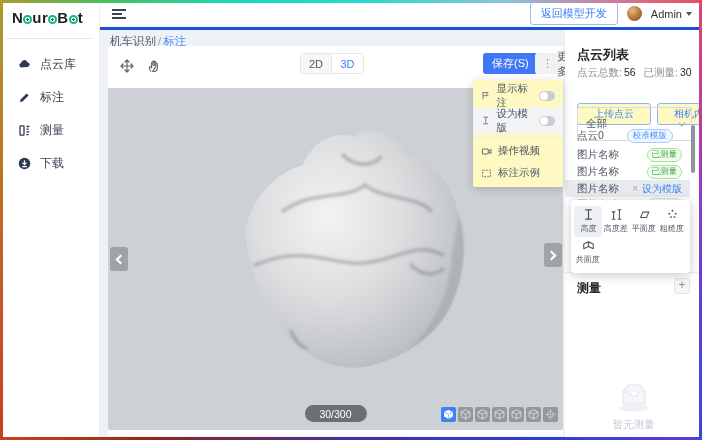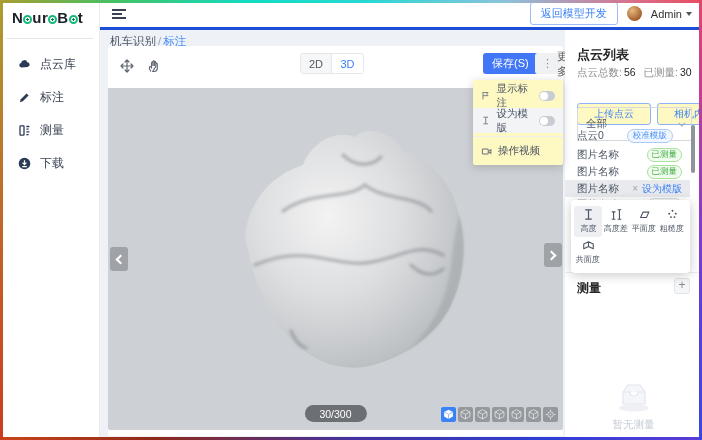--- a/index.html
+++ b/index.html
@@ -281,20 +281,26 @@
       <div class="toggle"></div>
     </div>
     <div class="menu-divider"></div>
     <div class="menu-item short">
       <svg width="11" height="11" viewBox="0 0 12 12">
           <rect x="1.5" y="3.4" width="6.4" height="5.4" rx="1" stroke="#6b7280" stroke-width="1.1" fill="none"></rect>
           <path d="M8.4 5.6 l2.4-1.5 v4 l-2.4-1.5" stroke="#6b7280" stroke-width="1.1" fill="none"></path>
         </svg>
       <span>操作视频</span>
     </div>
+    <div class="menu-item short">
+      <svg width="11" height="11" viewBox="0 0 12 12">
+          <rect x="1.8" y="2.4" width="8.4" height="7.2" stroke="#6b7280" stroke-width="1.1" fill="none" stroke-dasharray="2 1.4"></rect>
+        </svg>
+      <span>标注示例</span>
+    </div>
   </div>
 
   <div class="panel">
     <div class="p-title">点云列表</div>
     <div class="p-stats">
       <span>点云总数:</span><b>56</b><span>已测量:</span><b>30</b>
     </div>
     <div class="p-btns">
       <button class="p-btn">上传点云</button>
       <button class="p-btn">相机内参设置</button>

